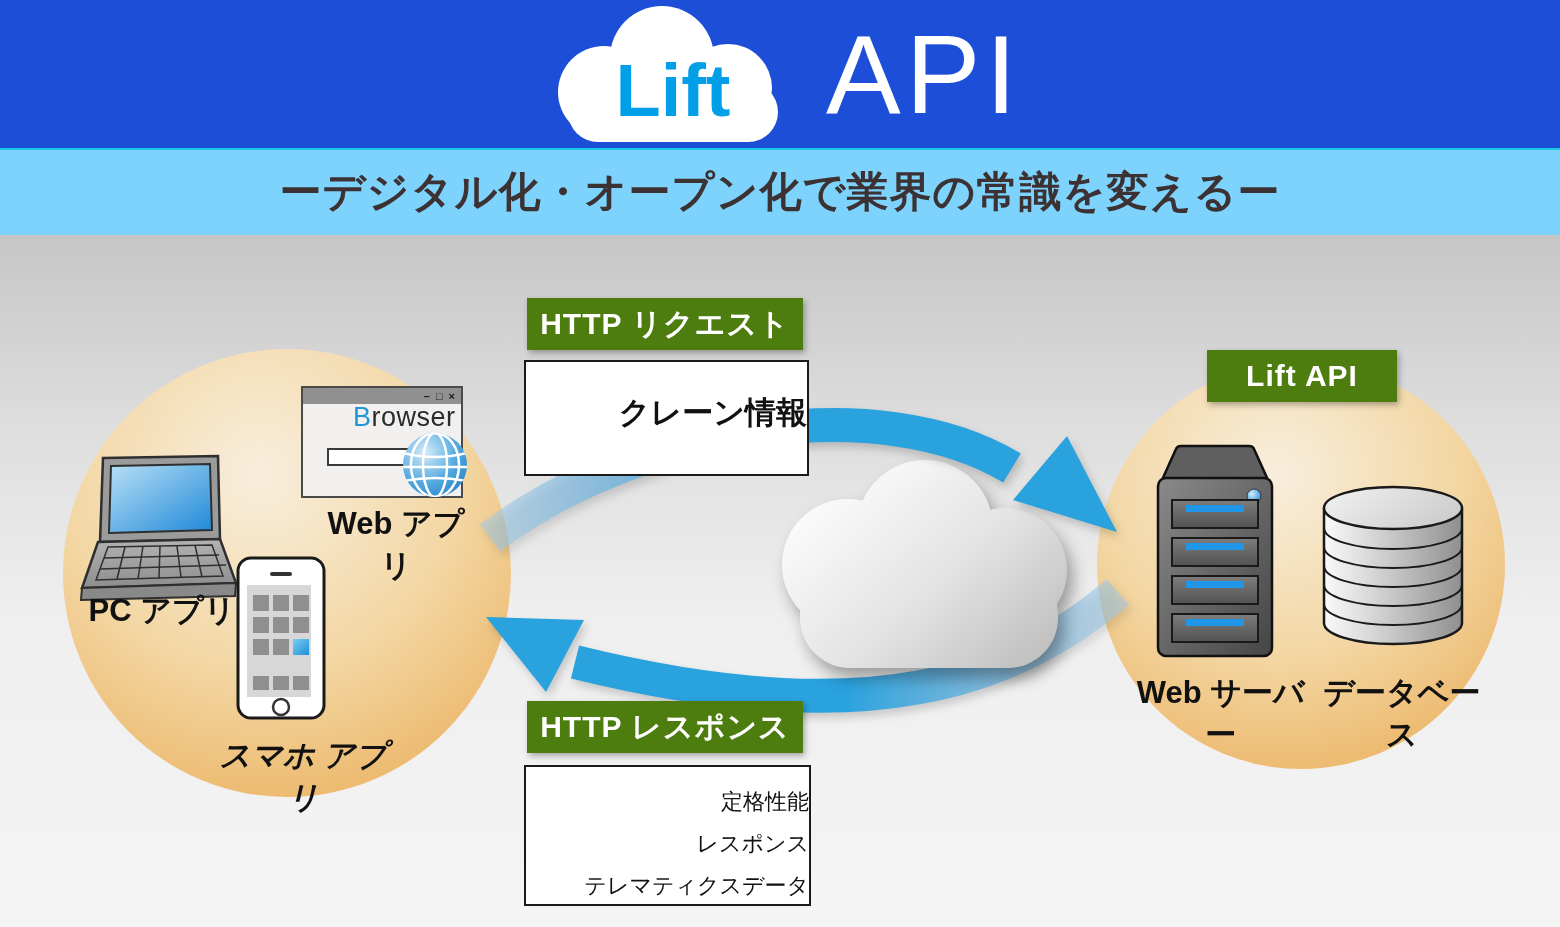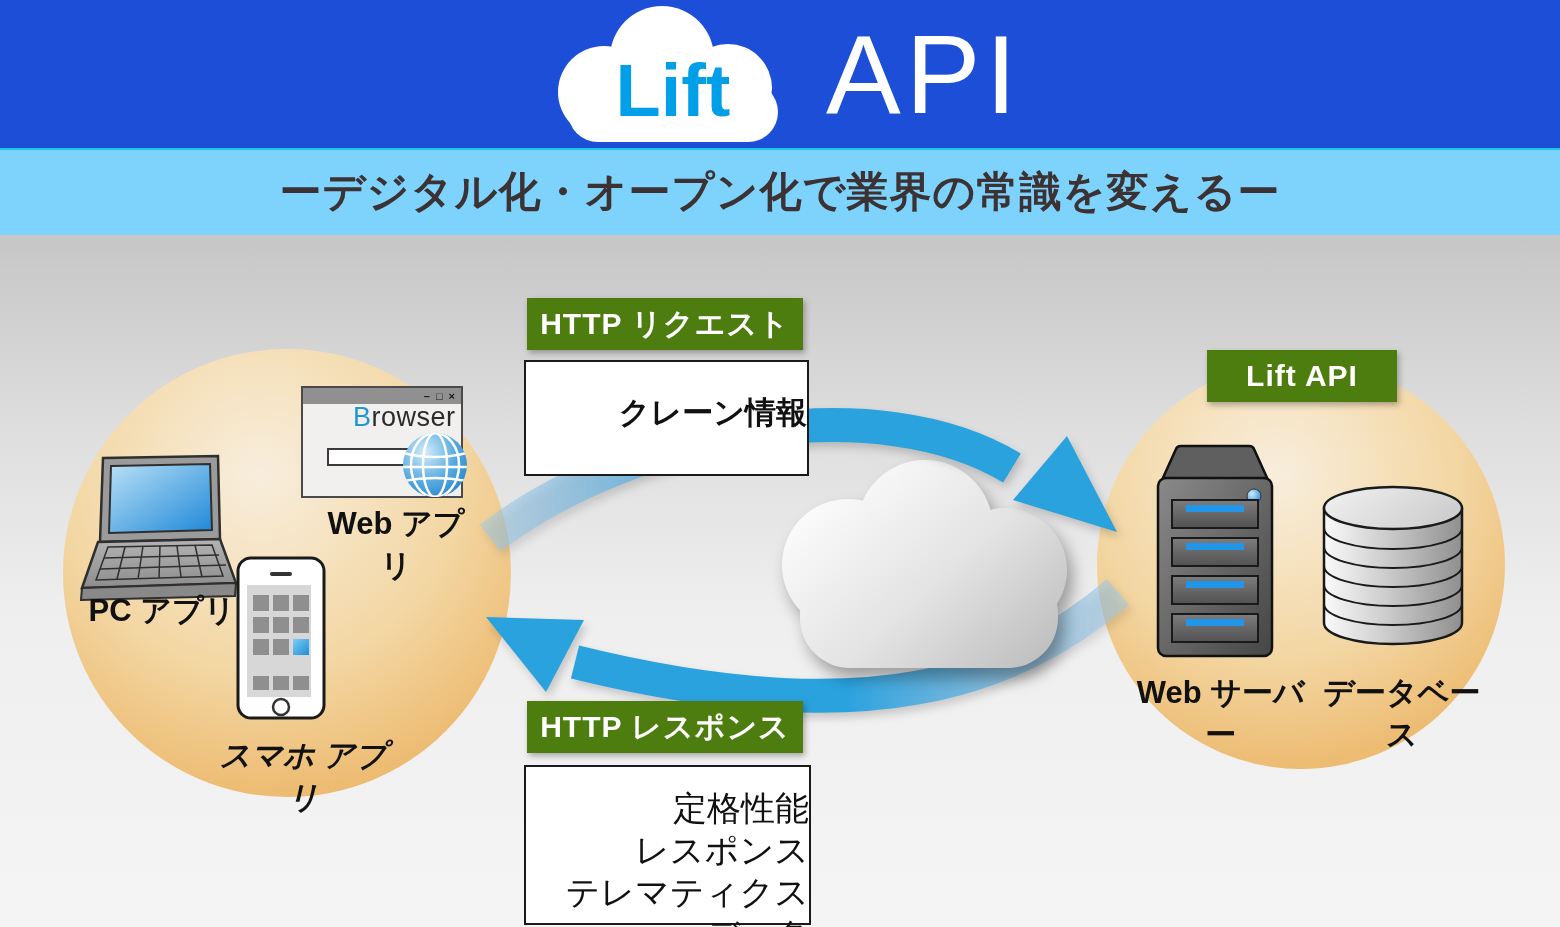--- a/index.html
+++ b/index.html
@@ -56,22 +56,22 @@
     box-shadow:2px 3px 6px rgba(0,0,0,0.30);
   }
   .req-pill{left:527px;top:298px;width:276px;height:52px;}
   .resp-pill{left:527px;top:701px;width:276px;height:52px;}
   .api-pill{left:1207px;top:350px;width:190px;height:52px;}
   .white-box{
     background:#ffffff;border:2px solid #1a1a1a;box-sizing:border-box;color:#111111;text-align:right;
   }
   .req-box{left:524px;top:360px;width:285px;height:116px;padding:30px 0 0 18px;
     font-size:31px;font-weight:700;}
-  .resp-box{left:524px;top:765px;width:287px;height:160px;padding:20px 0 0 15px;
-    font-size:34px;font-weight:400;}
+  .resp-box{left:524px;top:765px;width:287px;height:141px;padding:14px 0 0 15px;
+    font-size:22px;font-weight:400;}
   .resp-line{line-height:42px;}
 
   
   .dev-label{font-size:31px;font-weight:700;color:#111111;text-align:center;}
   .web-app-label{left:312px;top:503px;width:168px;}
   .pc-app-label{left:76px;top:590px;width:172px;}
   .phone-app-label{left:210px;top:735px;width:186px;font-style:italic;}
   .server-db-labels{
     left:1128px;top:672px;width:362px;display:flex;justify-content:space-between;
     font-size:31px;font-weight:700;color:#111111;text-align:center;

